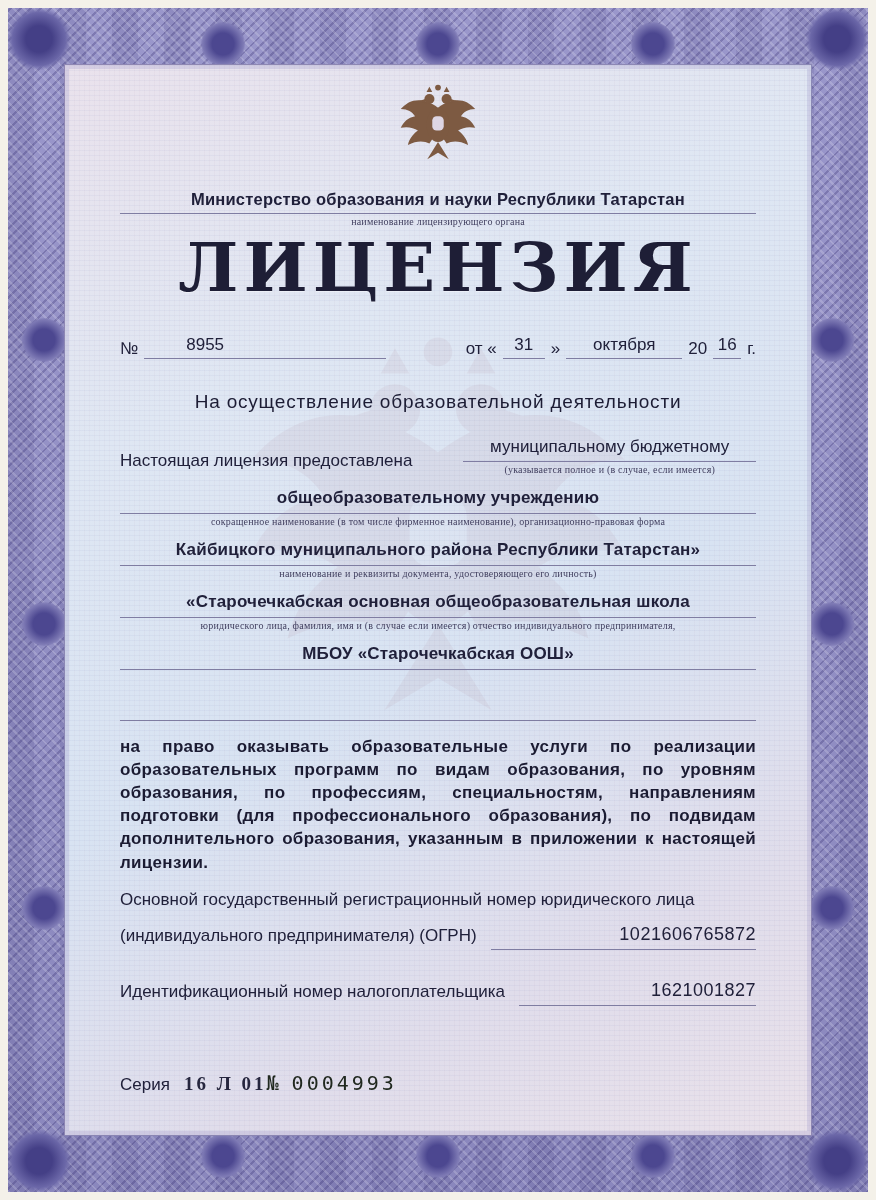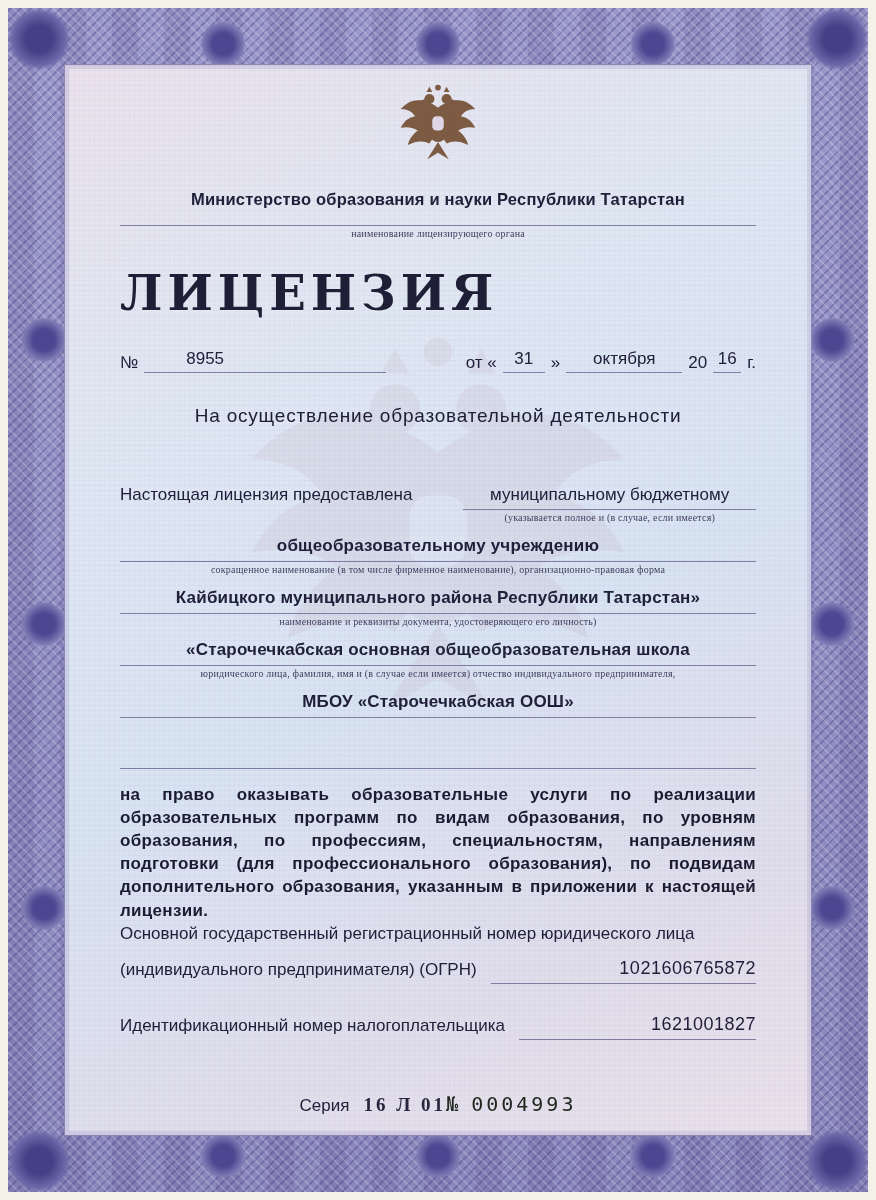--- a/index.html
+++ b/index.html
@@ -49,67 +49,67 @@
   .content{
     position:absolute;inset:0;padding:16px 56px 0 56px;box-sizing:border-box;
   }
   .emblem{width:86px;height:94px;margin:0 auto;}
   .emblem svg,.watermark svg{width:100%;height:100%;}
   .ul{border-bottom:1px solid #7f7da2;}
   .caption{font-size:10px;color:#403e5e;text-align:center;margin-top:2px;letter-spacing:.2px;font-family:Liberation Serif, serif;}
   .ministry{margin-top:16px;}
   .ministry .line-text{
     text-align:center;font-weight:bold;font-size:16.5px;letter-spacing:.2px;
-    border-bottom:1px solid #7f7da2;padding-bottom:16px;
+    border-bottom:1px solid #7f7da2;padding-bottom:4px;
   }
   .title{
-    margin-top:26px;
+    text-align:center;
     font-family:"DejaVu Serif", serif;font-weight:bold;
-    font-size:48px;letter-spacing:5px;color:#1e1e36;
+    font-size:68px;letter-spacing:5px;color:#1e1e36;
     text-shadow:0 1px 0 rgba(255,255,255,.4);
   }
   .number-row{
     margin-top:28px;display:flex;align-items:flex-end;font-size:17px;gap:6px;
   }
   .number-row .numval{width:200px;text-align:left;padding:0 0 3px 42px;}
   .number-row .spacer{flex:1;}
   .number-row .dayval{width:42px;text-align:center;padding-bottom:3px;}
   .number-row .monthval{width:116px;text-align:center;padding-bottom:3px;}
   .number-row .yearval{width:28px;text-align:center;padding-bottom:3px;}
   .subtitle{
     margin-top:32px;text-align:center;font-size:19px;letter-spacing:.8px;color:#1c1c34;
   }
-  .granted-row{margin-top:58px;display:flex;font-size:17px;gap:37px;}
+  .granted-row{margin-top:24px;display:flex;align-items:flex-end;font-size:17px;gap:37px;}
   .granted-row .glabel{white-space:nowrap;padding-bottom:4px;}
   .granted-row .gval-wrap{flex:1;margin-left:14px;}
   .granted-row .gval{
     display:block;text-align:center;font-weight:normal;
     border-bottom:1px solid #7f7da2;padding-bottom:4px;font-size:17px;
   }
   .cline{margin-top:13px;}
   .cline .line-text{
     display:block;text-align:center;font-weight:bold;font-size:17px;
     border-bottom:1px solid #7f7da2;padding-bottom:5px;letter-spacing:.2px;
   }
   .blank-line{height:26px;border-bottom:1px solid #7f7da2;margin-top:24px;}
   .rights{
     margin-top:14px;font-size:17px;font-weight:bold;line-height:1.36;
     text-align:justify;letter-spacing:.3px;color:#1b1b32;
   }
-  .ogrn-head{margin-top:2px;font-size:17px;}
+  .ogrn-head{margin-top:16px;font-size:17px;}
   .pair-row{display:flex;align-items:flex-end;font-size:17px;}
   .pair-row .plabel{white-space:nowrap;padding-bottom:4px;}
   .pair-row .pval{
     flex:1;margin-left:14px;border-bottom:1px solid #7f7da2;
     padding:0 0 4px 28px;font-size:18px;letter-spacing:.5px;text-align:right;
   }
   .ogrn-row{margin-top:14px;}
   .inn-row{margin-top:30px;}
   .footer-row{
-    margin-top:52px;display:flex;justify-content:center;align-items:baseline;
+    margin-top:65px;display:flex;justify-content:flex-start;align-items:baseline;
   }
   .series{font-size:17px;}
   .series .sval{
     font-family:"Liberation Serif", serif;font-size:19px;font-weight:bold;
     letter-spacing:3px;margin-left:14px;color:#26263e;
   }
   .serial{
     font-family:"DejaVu Sans Mono", monospace;font-size:20px;
     letter-spacing:3px;color:#20281f;
   }

